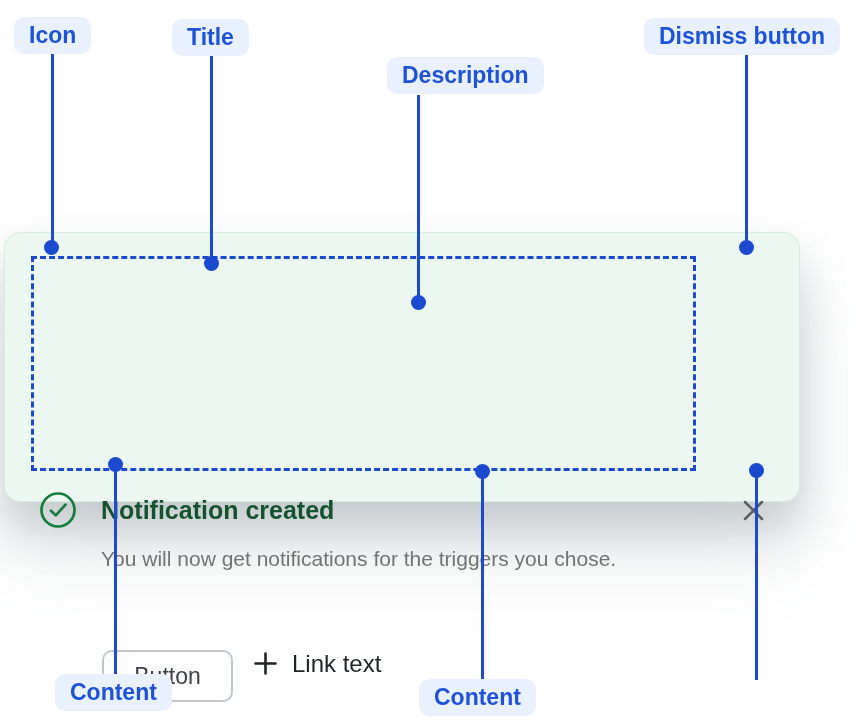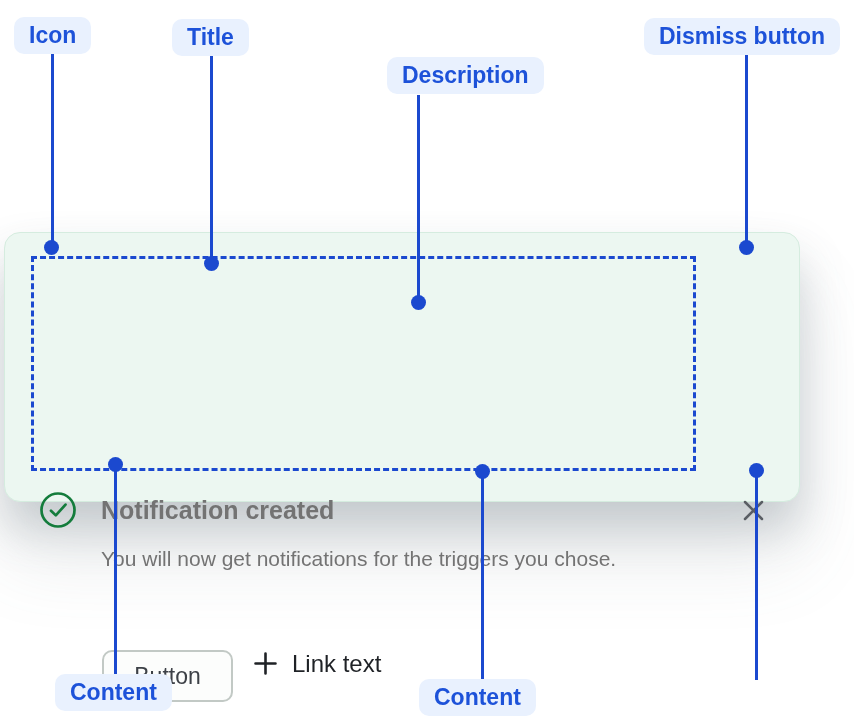--- a/index.html
+++ b/index.html
@@ -46,21 +46,21 @@
     background:#ecf7f1;border:1px solid #d5ecdf;border-radius:16px;
     box-shadow:0 26px 45px rgba(96,110,122,0.28),0 55px 80px rgba(96,110,122,0.14);
   }
   .content-outline{
     position:absolute;left:31px;top:256px;width:665px;height:215px;
     border:3px dashed #1b49cf;box-sizing:border-box;
   }
   .flag-icon{position:absolute;left:34px;top:258px;width:38px;height:38px;}
   .flag-title{
     position:absolute;left:96px;top:262px;
-    font-size:25px;line-height:31px;font-weight:700;color:#737373;white-space:nowrap;
+    font-size:25px;line-height:31px;font-weight:700;color:#14532d;white-space:nowrap;
   }
   .flag-desc{
     position:absolute;left:96px;top:307px;width:600px;
     font-size:21px;line-height:37px;font-weight:400;color:#737373;
   }
   .flag-button{
     position:absolute;left:97px;top:417px;width:131px;height:52px;
     display:flex;align-items:center;justify-content:center;box-sizing:border-box;
     background:#fcfdfc;border:2px solid #c2c9c5;border-radius:10px;
     font-size:23px;color:#3d4147;cursor:pointer;font-family:inherit;

